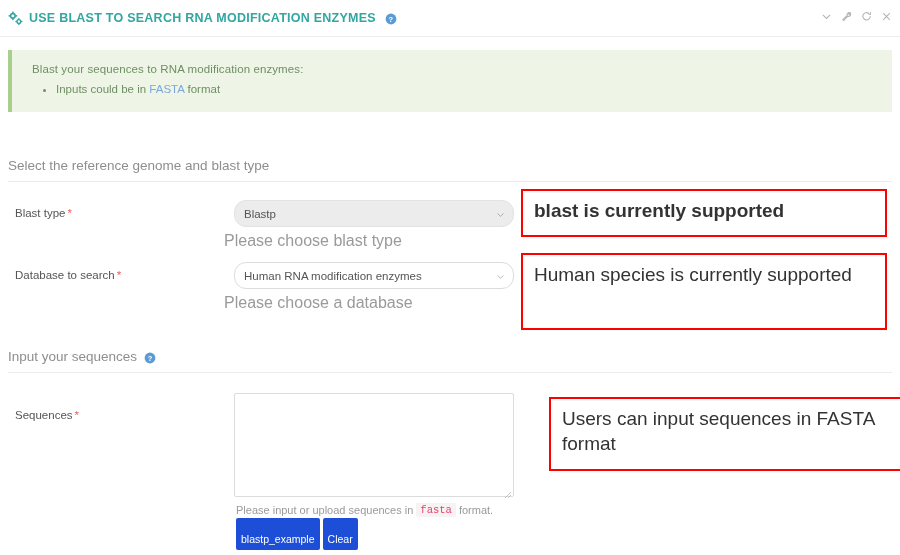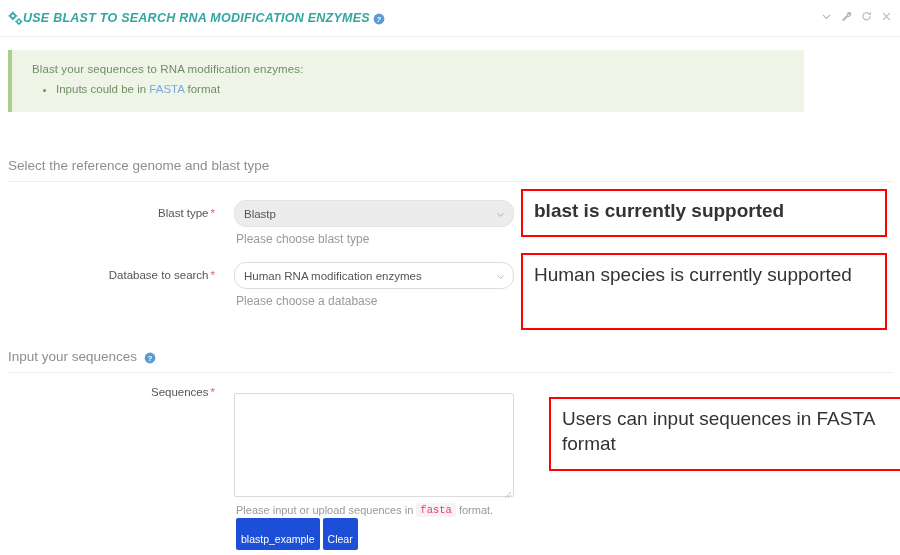--- a/index.html
+++ b/index.html
@@ -23,46 +23,45 @@
     width: 900px;
     height: 37px;
     box-sizing: border-box;
     border-bottom: 1px solid #ededed;
   }
   .panel-title {
     position: absolute;
     left: 8px; top: 10px;
     display: flex;
     align-items: center;
-    gap: 0;
+    gap: 6px;
     font-size: 12.5px;
     font-weight: bold;
     letter-spacing: 0.25px;
     color: #32a6a0;
     text-transform: uppercase;
     white-space: nowrap;
-    font-style: italic;
   }
   .cogs-icon { display: inline-block; width: 15px; height: 15px; position: relative; top: 1px; }
   .help-dot { display: inline-block; width: 12px; height: 12px; position: relative; top: 1px; margin-left: 3px; }
 
   .panel-tools {
     position: absolute;
     right: 8px; top: 11px;
     display: flex;
     align-items: center;
     gap: 9px;
   }
   .panel-tools svg { display: block; }
 
   
   .alert {
     position: absolute;
     left: 8px; top: 50px;
-    width: 796px;
+    width: 884px;
     height: 62px;
     box-sizing: border-box;
     background: #eef5e7;
     border-left: 4px solid #a9cf8d;
   }
   .alert-line {
     position: absolute;
     left: 20px; top: 13px;
     font-size: 11.5px;
     color: #6f8f63;
@@ -95,21 +94,20 @@
     align-items: center;
     gap: 4px;
   }
   #sec-genome { top: 158px; }
   #sec-seq { top: 349px; }
 
   
   .form-label {
     position: absolute;
     width: 200px;
-    text-align: right;
     font-size: 11.5px;
     color: #555;
   }
   .req { color: #e8635f; margin-left: 2px; }
 
   .select-box {
     position: absolute;
     left: 234px;
     width: 280px;
     height: 27px;
@@ -122,22 +120,22 @@
     align-items: center;
     padding: 0 8px 0 9px;
     background: #ffffff;
   }
   .select-box.disabled { background: #ececec; border-color: #e2e2e2; }
   .select-box .val { flex: 1; }
   .chev { width: 9px; height: 9px; opacity: .55; }
 
   .hint {
     position: absolute;
-    left: 236px;
-    font-size: 12px;
+    left: 224px;
+    font-size: 16px;
     color: #9a9a9a;
     text-align: center;
   }
 
   
   .seq-area {
     position: absolute;
     left: 234px; top: 393px;
     width: 280px; height: 104px;
     box-sizing: border-box;
@@ -304,21 +302,21 @@
 <div class="section-head" id="sec-seq">
   <span>Input your sequences</span>
   <span class="help-dot">
     <svg viewBox="0 0 16 16" width="12" height="12">
       <circle cx="8" cy="8" r="7.2" fill="#5b9bd5"></circle>
       <text x="8" y="11.6" font-size="10" font-family="Liberation Sans, sans-serif" font-weight="bold" fill="#ffffff" text-anchor="middle">?</text>
     </svg>
   </span>
 </div>
 
-<div class="form-label" style="left:15px; top:386px;">
+<div class="form-label" style="left:15px; top:409px;">
   <span>Sequences</span><span class="req">*</span>
 </div>
 
 <textarea class="seq-area" placeholder="" style=""></textarea>
 <span class="resize-grip">
   <svg width="10" height="10" viewBox="0 0 10 10" stroke="#bcbcbc" stroke-width="0.9">
     <path d="M9 3 L3 9 M9 6 L6 9"></path>
   </svg>
 </span>
 

